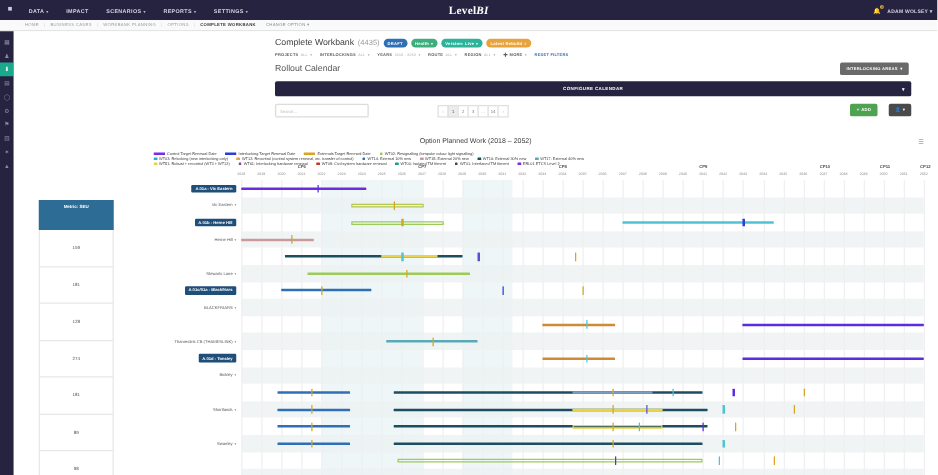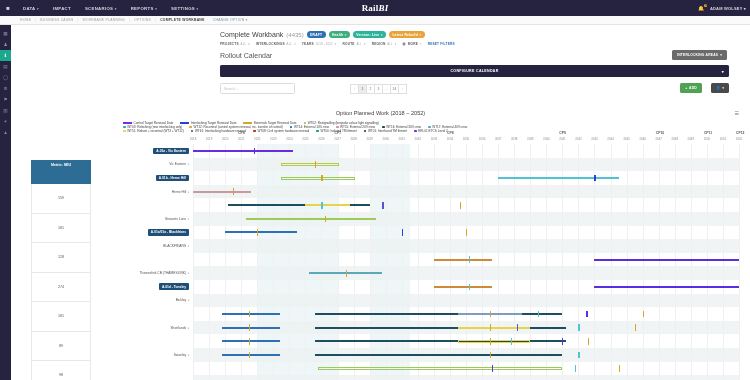--- a/index.html
+++ b/index.html
@@ -202,21 +202,21 @@
     <div class="home-icon">■</div>
     <div class="nav-items" id="nav-items">
         <div class="nav-item"><span>DATA</span><span class="nav-caret">▾</span></div>
         <div class="nav-item"><span>IMPACT</span></div>
         <div class="nav-item"><span>SCENARIOS</span><span class="nav-caret">▾</span></div>
         <div class="nav-item"><span>REPORTS</span><span class="nav-caret">▾</span></div>
         <div class="nav-item"><span>SETTINGS</span><span class="nav-caret">▾</span></div>
       </div>
     <div class="brand">
       <div class="brand-text">
-        <span>Rail</span><em>BI</em>
+        <span>Level</span><em>BI</em>
       </div>
     </div>
     <div class="topright">
       <div class="bell-wrap">🔔
         <span class="bell-badge">3</span>
       </div>
       <div class="user-name">
         <span>ADAM WOLSEY</span>
         <span>▾</span>
       </div>

